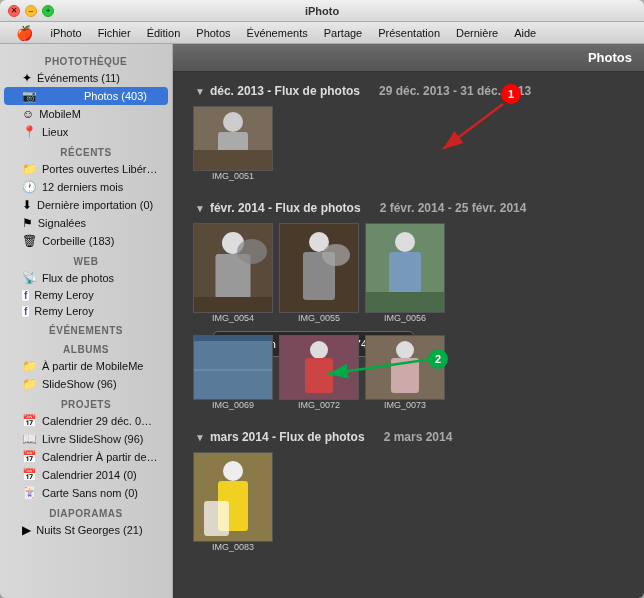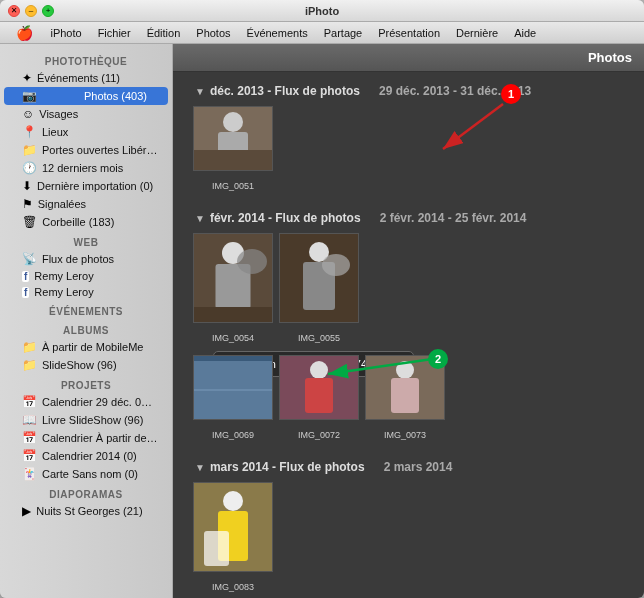--- a/index.html
+++ b/index.html
@@ -42,21 +42,21 @@
     
     .photo-topbar { height: 28px; background: linear-gradient(to bottom, #6a6a6a, #555); display: flex; align-items: center; justify-content: flex-end; padding: 0 12px; border-bottom: 1px solid #333; }
     .photo-topbar-title { color: white; font-size: 13px; font-weight: bold; }
 
     .photo-section { padding: 0 10px 10px; }
     .section-header { display: flex; align-items: center; padding: 6px 2px 4px; color: #ddd; font-size: 12px; font-weight: bold; gap: 5px; }
     .section-header-date { font-size: 12px; color: #aaa; font-weight: bold; margin-left: 14px; }
     .triangle { font-size: 10px; color: #bbb; }
 
     .photo-grid { display: flex; flex-wrap: wrap; gap: 6px; padding: 4px 0; }
-    .photo-thumb { display: flex; flex-direction: column; align-items: center; gap: 10px; cursor: pointer; }
+    .photo-thumb { display: flex; flex-direction: column; align-items: center; gap: 0; cursor: pointer; }
     .photo-img { border: 1px solid #555; background: #888; overflow: hidden; }
     .photo-label { color: #ccc; font-size: 9px; text-align: center; }
 
     
     .tooltip { position: absolute; background: rgba(40,40,40,0.92); color: #fff; padding: 6px 10px; border-radius: 5px; font-size: 11px; border: 1px solid #666; pointer-events: none; white-space: nowrap; }
 
     .arrow-num { position: absolute; width: 20px; height: 20px; background: red; border-radius: 50%; color: white; font-size: 11px; font-weight: bold; display: flex; align-items: center; justify-content: center; }
   </style>
 </head>
 <body>
@@ -93,27 +93,28 @@
       <div class="sidebar-item">
         <span class="sidebar-icon">✦</span>
         <span class="sidebar-item-label">Événements (11)</span>
       </div>
       <div class="sidebar-item active">
         <span class="sidebar-icon">📷</span>
         <span class="sidebar-item-label">Photos (403)</span>
       </div>
       <div class="sidebar-item">
         <span class="sidebar-icon">☺</span>
-        <span class="sidebar-item-label">Visages</span>
+        <span class="sidebar-item-label">MobileM</span>
       </div>
       <div class="sidebar-item">
         <span class="sidebar-icon">📍</span>
         <span class="sidebar-item-label">Lieux</span>
       </div>
 
+      <div class="sidebar-section-header">RÉCENTS</div>
       <div class="sidebar-item">
         <span class="sidebar-icon">📁</span>
         <span class="sidebar-item-label">Portes ouvertes Libération</span>
       </div>
       <div class="sidebar-item">
         <span class="sidebar-icon">🕐</span>
         <span class="sidebar-item-label">12 derniers mois</span>
       </div>
       <div class="sidebar-item">
         <span class="sidebar-icon">⬇</span>
@@ -228,20 +229,28 @@
               </div>
               <span class="photo-label">IMG_0054</span>
             </div>
             <div class="photo-thumb">
               <div class="photo-img" style="width:80px;height:90px;background:#4a3a2a;position:relative;overflow:hidden;">
                 <div style="position:absolute;top:8px;left:50%;transform:translateX(-50%);width:20px;height:20px;background:#ddd;border-radius:50%;"></div>
                 <div style="position:absolute;top:28px;left:50%;transform:translateX(-50%);width:32px;height:48px;background:#888;border-radius:3px;"></div>
                 <div style="position:absolute;top:20px;right:8px;width:28px;height:22px;background:#aaa;border-radius:50%;opacity:0.7;"></div>
               </div>
               <span class="photo-label">IMG_0055</span>
+            </div>
+            <div class="photo-thumb">
+              <div class="photo-img" style="width:80px;height:90px;background:#6a8a6a;position:relative;overflow:hidden;">
+                <div style="position:absolute;top:8px;left:50%;transform:translateX(-50%);width:20px;height:20px;background:#ddd;border-radius:50%;"></div>
+                <div style="position:absolute;top:28px;left:50%;transform:translateX(-50%);width:32px;height:48px;background:#7799bb;border-radius:3px;"></div>
+                <div style="position:absolute;bottom:0;left:0;right:0;height:20px;background:#4a6a4a;"></div>
+              </div>
+              <span class="photo-label">IMG_0056</span>
             </div>
           </div>
 
           <div style="position:relative;margin-top:4px;">
             <div class="tooltip" style="margin-left:20px;margin-bottom:6px;">Résolution de la photo : 1274 × 1911</div>
           </div>
 
           <div class="photo-grid">
             <div class="photo-thumb">
               <div class="photo-img" style="width:80px;height:65px;background:#3a5a7a;position:relative;overflow:hidden;">

